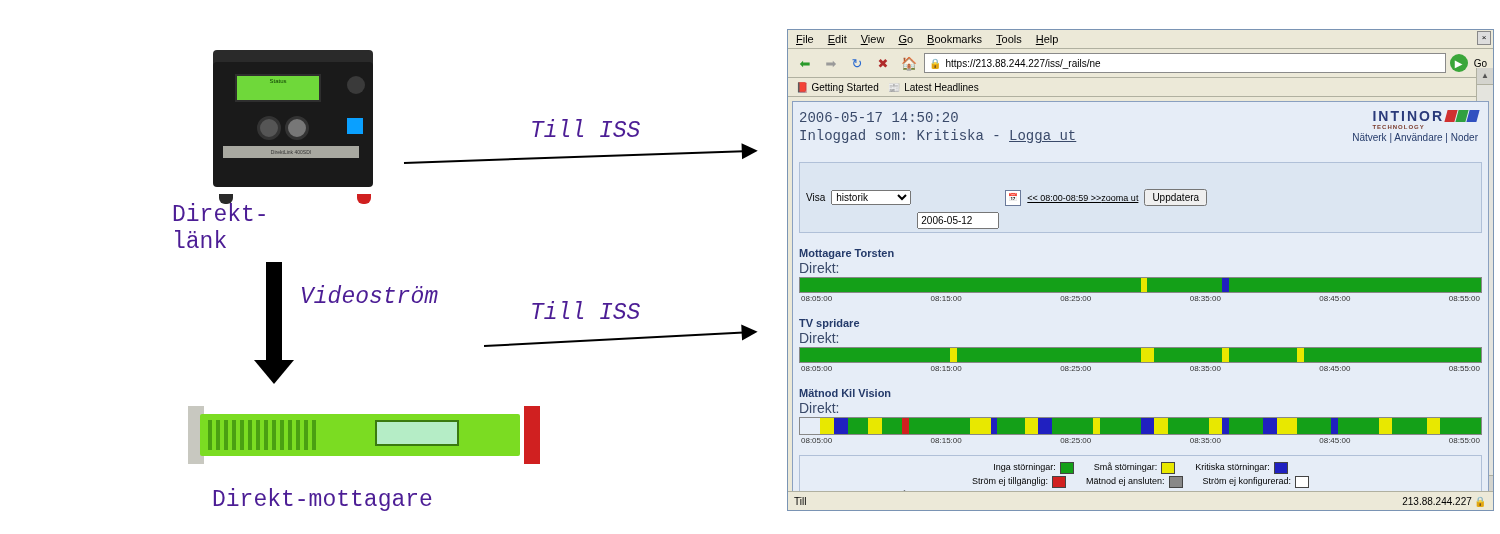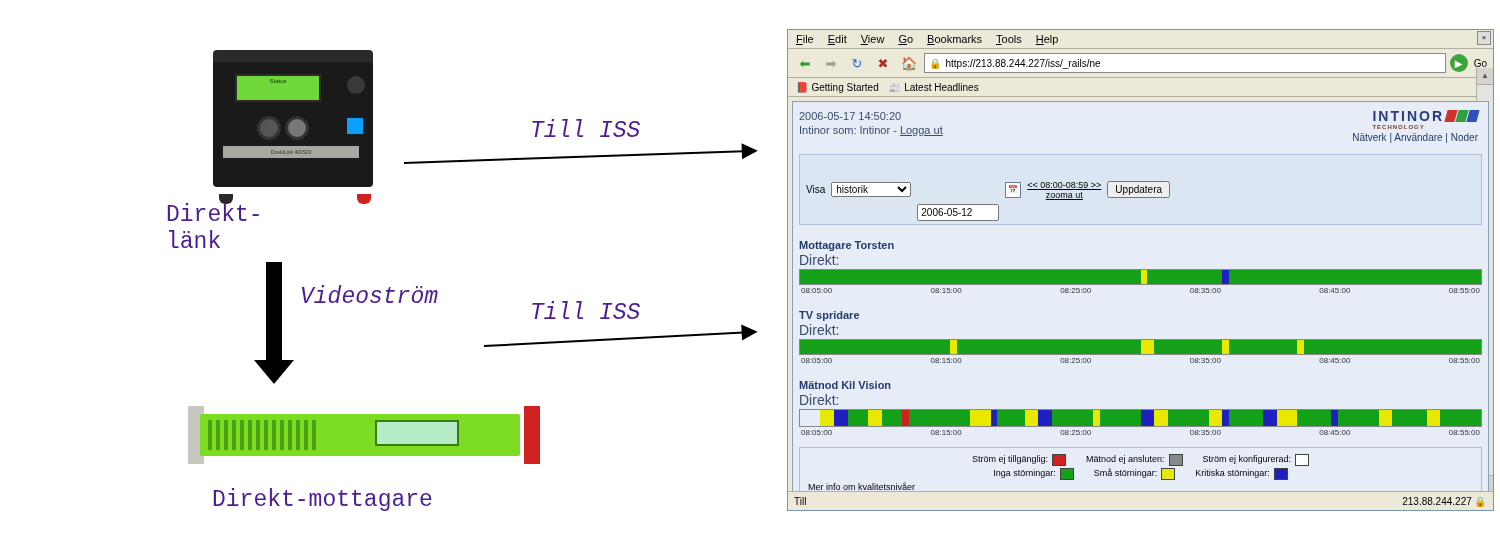--- a/index.html
+++ b/index.html
@@ -16,21 +16,21 @@
   .enc-port{position:absolute;width:18px;height:18px;border-radius:50%;background:#555;border:3px solid #333;}
   .enc-port1{left:52px;top:66px;}
   .enc-port2{left:80px;top:66px;background:#777;}
   .enc-blue{position:absolute;right:22px;top:68px;width:16px;height:16px;background:#0aa0ff;}
   .enc-foot{position:absolute;bottom:-6px;width:14px;height:10px;background:#2a2a2a;border-radius:0 0 6px 6px;}
   .enc-foot.l{left:14px;}
   .enc-foot.r{right:14px;}
   .enc-strip{position:absolute;left:18px;top:96px;width:136px;height:12px;background:#a8a8a0;font-size:5px;color:#333;text-align:center;line-height:12px;}
   
   .lbl{position:absolute;font-family:Liberation Mono, monospace;color:#4c1d95;}
-  .enc-lbl{left:166px;top:202px;font-size:23px;line-height:27px;}
+  .enc-lbl{left:172px;top:202px;font-size:23px;line-height:27px;}
   .recv-lbl{left:212px;top:487px;font-size:23px;}
   .vstream-lbl{left:300px;top:284px;font-size:23px;font-style:italic;}
   .tilliss1{left:530px;top:118px;font-size:23px;font-style:italic;}
   .tilliss2{left:530px;top:300px;font-size:23px;font-style:italic;}
   
   .arrow{position:absolute;background:#000;}
   .arrow-down{left:266px;top:262px;width:16px;height:100px;}
   .arrow-down::after{content:"";position:absolute;left:-12px;bottom:-22px;border-left:20px solid transparent;border-right:20px solid transparent;border-top:24px solid #000;}
   .arrow-r1{left:404px;top:162px;width:340px;height:2px;transform:rotate(-2deg);transform-origin:left center;}
   .arrow-r1::after{content:"";position:absolute;right:-14px;top:-7px;border-top:8px solid transparent;border-bottom:8px solid transparent;border-left:16px solid #000;}
@@ -58,21 +58,21 @@
   .home{color:#d08a1a;}
   .addr{flex:1;height:18px;border:1px solid #8a8a8a;background:#fff;font-size:10px;display:flex;align-items:center;gap:4px;padding:0 4px;}
   .lock{font-size:10px;color:#caa21a;}
   .go{width:18px;height:18px;border-radius:9px;background:#3aa63a;color:#fff;font-size:10px;display:flex;align-items:center;justify-content:center;}
   .golbl{font-size:10px;margin-left:2px;}
   .bookbar{height:18px;border-bottom:1px solid #b0b0a0;display:flex;align-items:center;gap:10px;padding:0 8px;font-size:10px;}
   .bookbar .ico{margin-right:3px;}
   
   .app{position:relative;margin:4px;border:1px solid #8aa0c0;background:#e6edf7;padding:6px;height:398px;box-sizing:border-box;}
   .apptitle{font-size:16px;font-weight:bold;color:#243a6a;}
-  .appmeta{font-size:11px;color:#3a4a6a;margin-top:2px;}
+  .appmeta{font-size:14px;color:#3a4a6a;margin-top:2px;font-family:Liberation Mono, monospace;}
   .applogout{text-decoration:underline;}
   .applinks{position:absolute;right:10px;top:30px;font-size:10px;color:#243a6a;}
   .applinks span{cursor:default;}
   .logo{position:absolute;right:10px;top:6px;font-family:Arial,sans-serif;font-size:14px;letter-spacing:2px;color:#2a3a7a;font-weight:bold;}
   .logo small{display:block;font-size:6px;letter-spacing:1px;color:#7a3a2a;}
   .logo-shapes{position:absolute;right:10px;top:8px;display:flex;gap:1px;}
   .logo-shapes i{width:10px;height:12px;transform:skewX(-15deg);display:block;}
   .ls1{background:#d03030;}
   .ls2{background:#30a040;}
   .ls3{background:#3050c0;}
@@ -196,34 +196,34 @@
       <div class="logo-shapes">
           <i class="ls1"></i>
           <i class="ls2"></i>
           <i class="ls3"></i>
         </div>
       <div class="logo" style="right:44px">
         <span>INTINOR</span><small>TECHNOLOGY</small>
       </div>
       <div class="appmeta">2006-05-17 14:50:20</div>
       <div class="appmeta">
-        <span>Intinor som: Intinor - </span><span class="applogout">Logga ut</span>
+        <span>Inloggad som: Kritiska - </span><span class="applogout">Logga ut</span>
       </div>
       <div class="applinks">
         <span>Nätverk</span> |
         <span>Användare</span> |
         <span>Noder</span>
       </div>
 
       <div class="ctrls">
         <span>Visa</span>
         <select><option>historik</option></select>
         <input type="text" value="2006-05-12" style="">
         <div class="cal">📅</div>
-        <div style="display:flex;flex-direction:column;">
+        <div style="display:flex;flex-direction:row;">
           <span class="zoom">&lt;&lt; 08:00-08:59 &gt;&gt;</span>
           <span class="zoom">zooma ut</span>
         </div>
         <button>Uppdatera</button>
       </div>
 
       <div class="node">
         <div class="node-title">Mottagare Torsten</div>
         <span class="node-label">Direkt:</span>
         <div class="bar">
@@ -288,29 +288,29 @@
             <span>08:15:00</span>
             <span>08:25:00</span>
             <span>08:35:00</span>
             <span>08:45:00</span>
             <span>08:55:00</span>
         </div>
       </div>
 
       <div class="legend">
         <div class="legend-row">
+          <span><span>Inga störningar:</span><span class="sw g"></span></span>
+          <span><span>Små störningar:</span><span class="sw y"></span></span>
+          <span><span>Kritiska störningar:</span><span class="sw b"></span></span>
+        </div>
+        <div class="legend-row">
           <span><span>Ström ej tillgänglig:</span><span class="sw r"></span></span>
           <span><span>Mätnod ej ansluten:</span><span class="sw gr"></span></span>
           <span><span>Ström ej konfigurerad:</span><span class="sw w"></span></span>
         </div>
-        <div class="legend-row">
-          <span><span>Inga störningar:</span><span class="sw g"></span></span>
-          <span><span>Små störningar:</span><span class="sw y"></span></span>
-          <span><span>Kritiska störningar:</span><span class="sw b"></span></span>
-        </div>
         <div class="legend-more">Mer info om kvalitetsnivåer</div>
       </div>
     </div>
 
     <div class="status">
       <span>Till</span>
       <span><span>213.88.244.227</span> <span class="lock">🔒</span></span>
     </div>
   </div>
 

